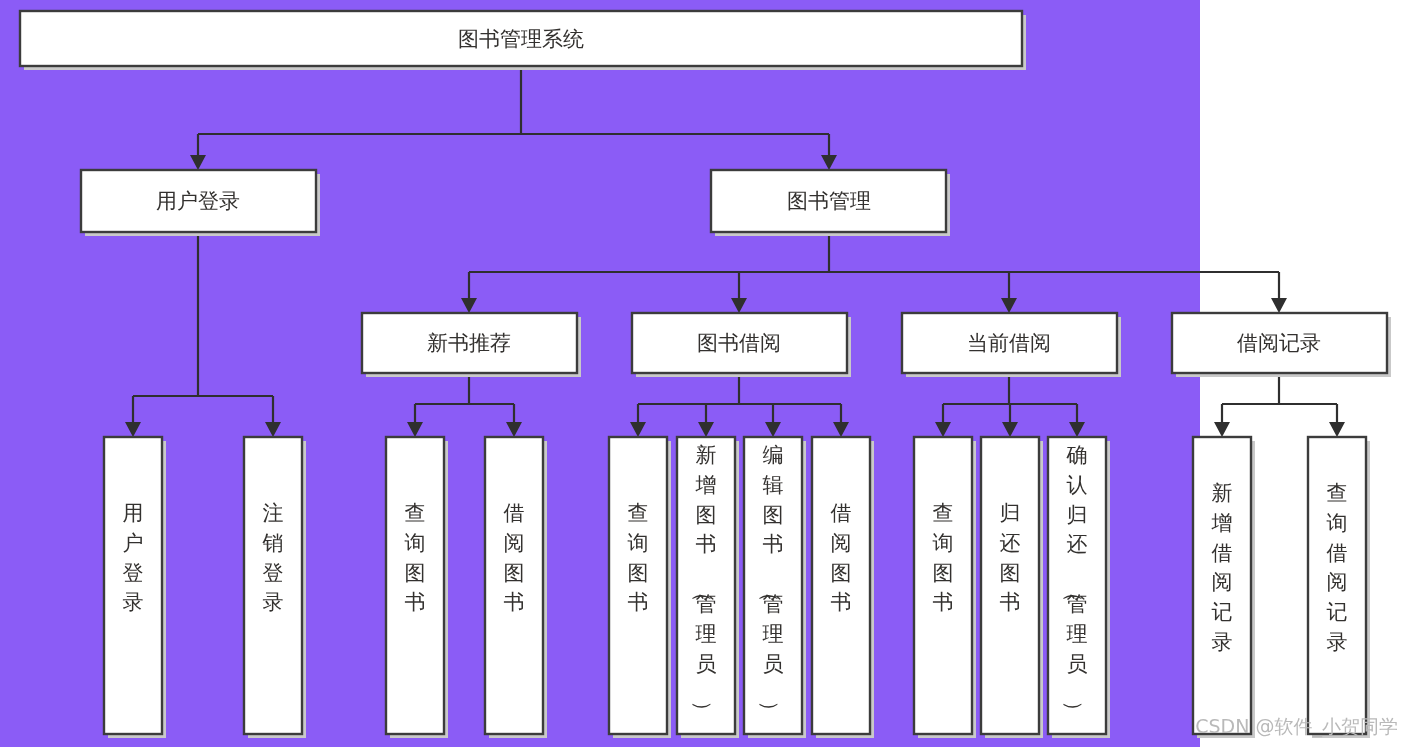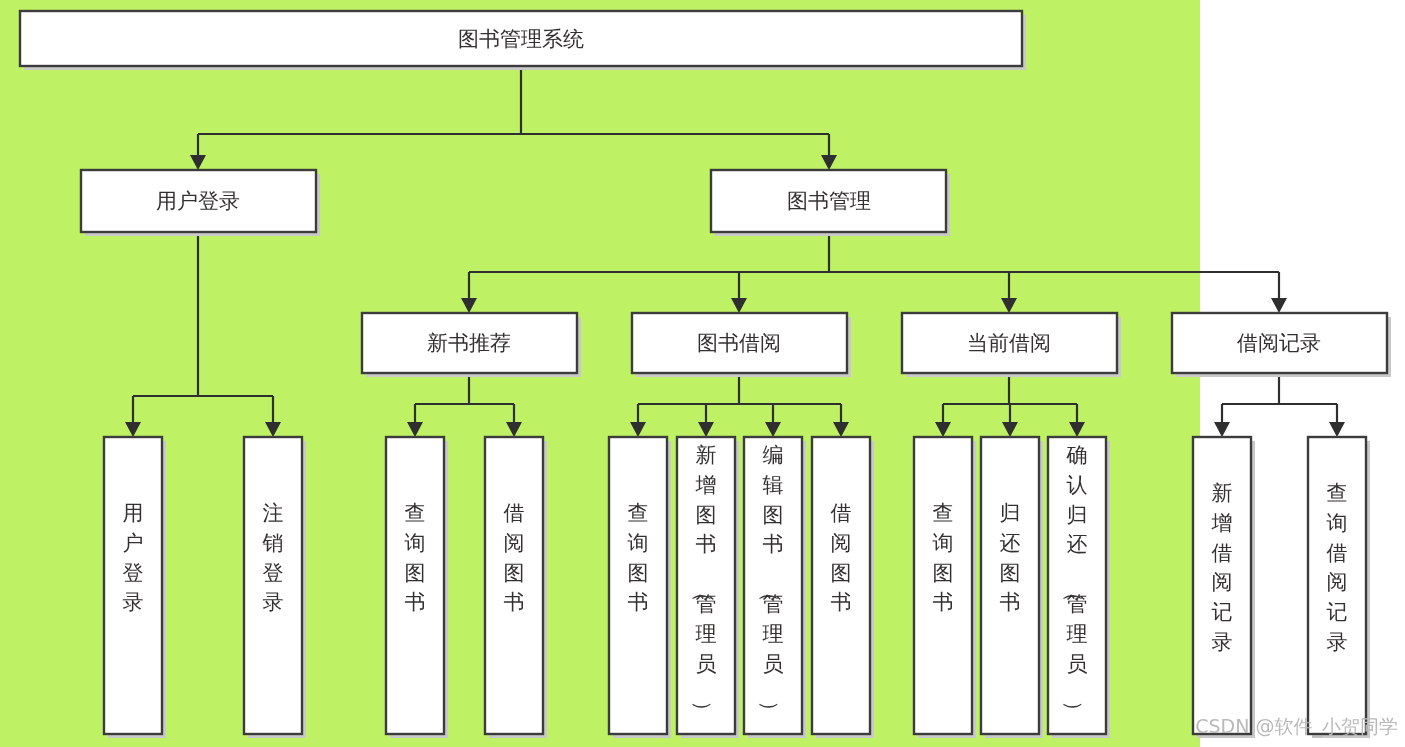--- a/index.html
+++ b/index.html
@@ -11,21 +11,21 @@
   body {
     width: 1405px;
     height: 747px;
     overflow: hidden;
     font-family: "DejaVu Sans", "Liberation Sans", sans-serif;
   }
   #diagram-root {
     position: relative;
     width: 1200px;
     height: 747px;
-    background: #bef264;
+    background: #8b5cf6;
   }
   svg.diagram-canvas {
     position: absolute;
     left: 0;
     top: 0;
     width: 1405px;
     height: 747px;
     display: block;
   }
   .node-box {

